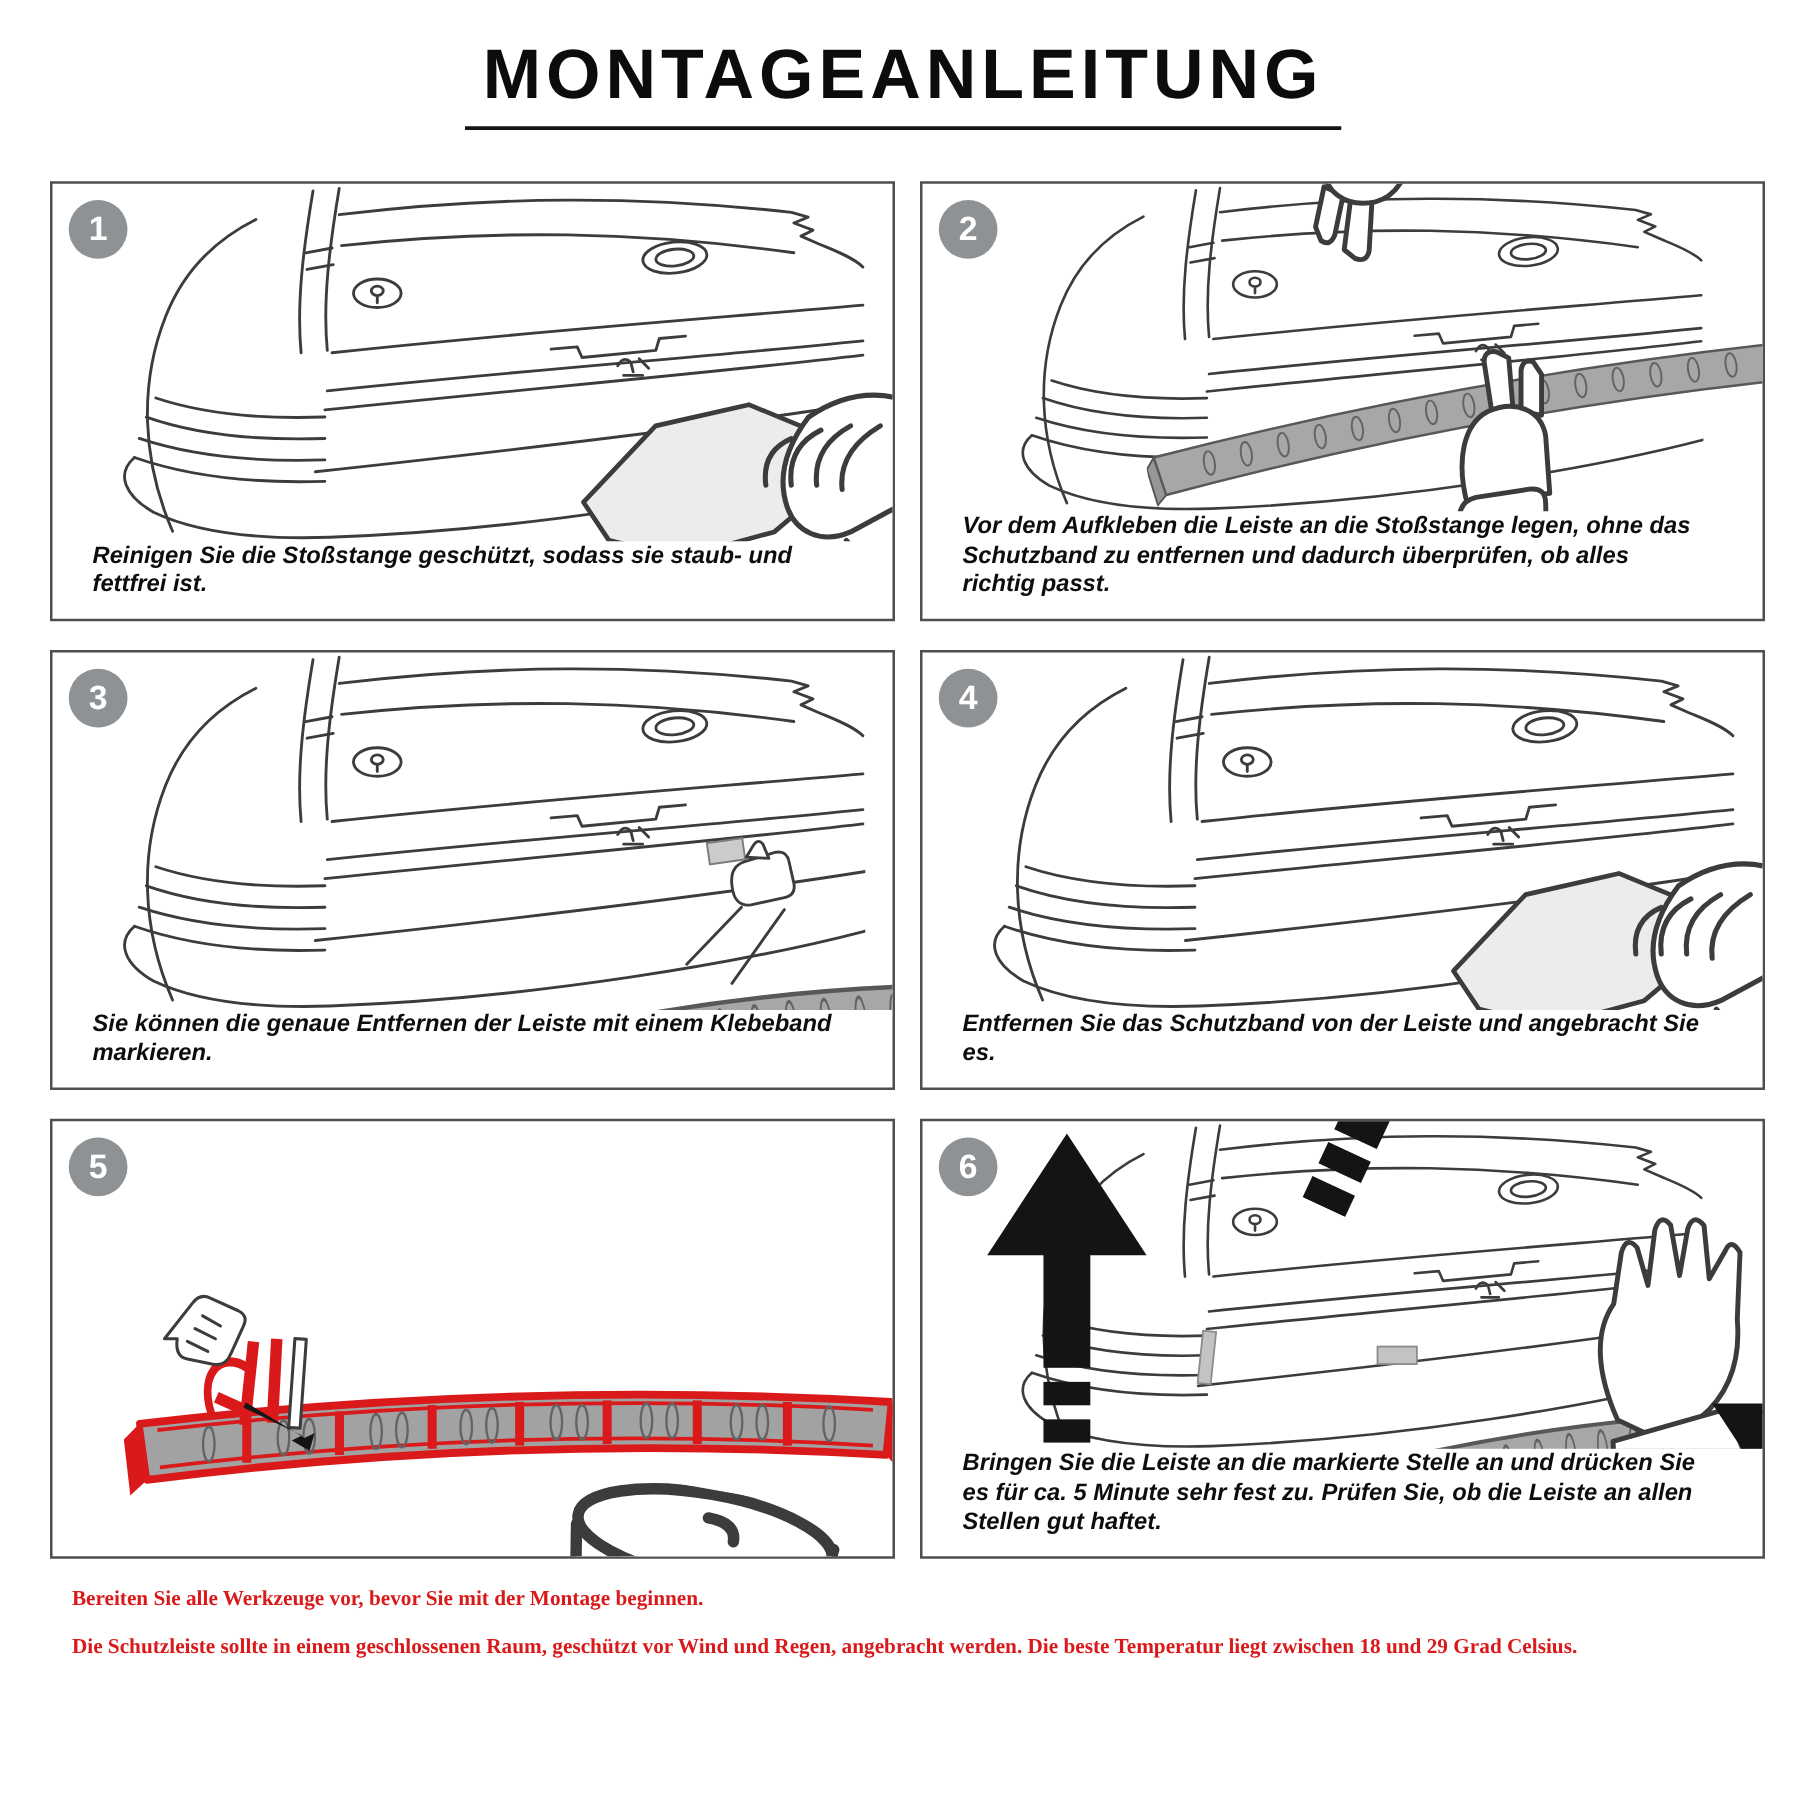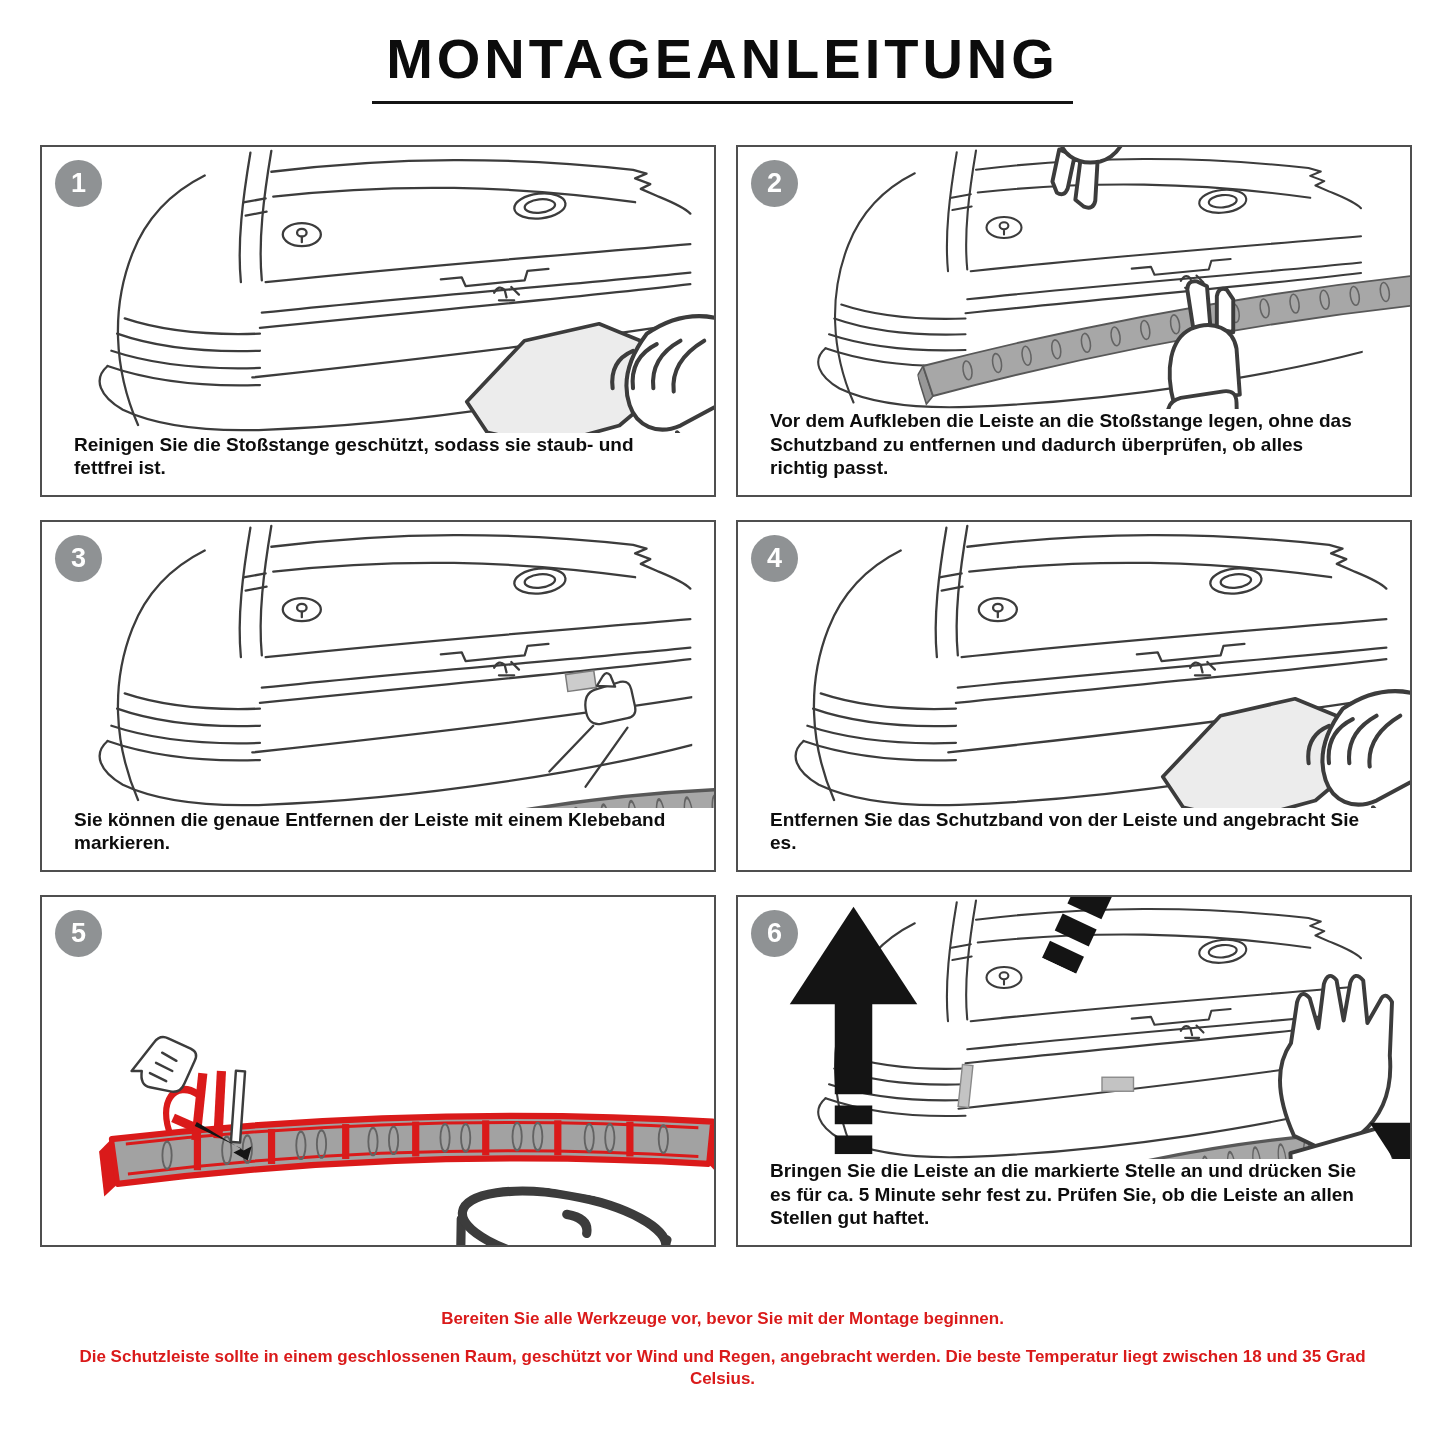--- a/index.html
+++ b/index.html
@@ -30,23 +30,23 @@
     display:flex;flex-direction:column;
   }
   .badge{
     position:absolute;left:13px;top:13px;width:47px;height:47px;border-radius:50%;
     background:var(--badge-gray);color:#fff;font-weight:bold;font-size:27px;
     display:flex;align-items:center;justify-content:center;z-index:2;
   }
   .illus{flex:1 1 auto;width:100%;min-height:0;}
   .caption{
     flex:0 0 auto;padding:0 44px 16px 32px;
-    font-size:19px;font-weight:bold;line-height:1.22;color:#0d0d0d;
-  }
-  .footer-notes{position:absolute;left:0;top:1308px;width:100%;text-align:center;}
+    font-size:19px;font-weight:bold;line-height:1.22;color:#0d0d0d;font-style:italic;
+  }
+  .footer-notes{position:absolute;left:0;top:1268px;width:100%;font-family:Liberation Serif, serif;}
   .footer-note{
     color:var(--accent-red);font-weight:bold;font-size:17px;line-height:1.3;
     width:1330px;margin:0 auto 16px auto;
   }
   
   .ln{fill:none;stroke:var(--line);stroke-width:2.4;stroke-linecap:round;stroke-linejoin:round;}
   .lnf{fill:#ffffff;stroke:var(--line);stroke-width:2.4;stroke-linecap:round;stroke-linejoin:round;}
   .strip-band{fill:var(--strip-gray);stroke:#585858;stroke-width:2.2;stroke-linejoin:round;}
   .strip-flap{fill:#979797;stroke:#585858;stroke-width:1.8;}
   .slot{fill:none;stroke:#636363;stroke-width:1.8;}
@@ -265,14 +265,14 @@
       <use href="#arrow-down" transform="translate(408,294) rotate(180)"></use>
       <use href="#arrow-down" transform="translate(612,218) rotate(205)"></use>
     </svg>
     <p class="caption">Bringen Sie die Leiste an die markierte Stelle an und drücken Sie es für ca. 5 Minute sehr fest zu. Prüfen Sie, ob die Leiste an allen Stellen gut haftet.</p>
   </div>
 
 </div>
 
 <div class="footer-notes">
   <p class="footer-note">Bereiten Sie alle Werkzeuge vor, bevor Sie mit der Montage beginnen.</p>
-  <p class="footer-note">Die Schutzleiste sollte in einem geschlossenen Raum, geschützt vor Wind und Regen, angebracht werden. Die beste Temperatur liegt zwischen 18 und 35 Grad Celsius.</p>
+  <p class="footer-note">Die Schutzleiste sollte in einem geschlossenen Raum, geschützt vor Wind und Regen, angebracht werden. Die beste Temperatur liegt zwischen 18 und 29 Grad Celsius.</p>
 </div>
 
 </body></html>

